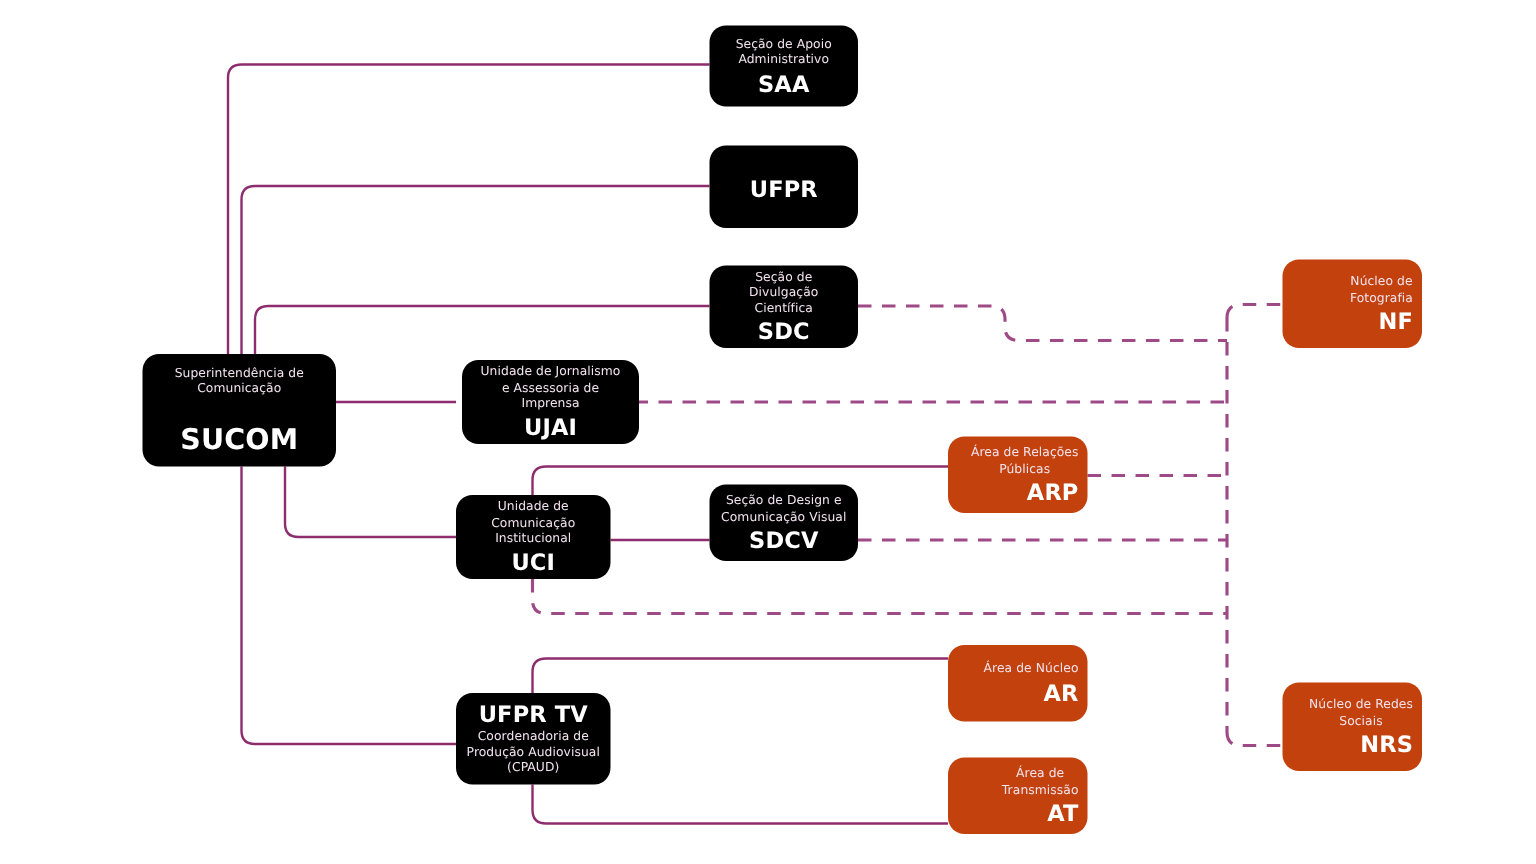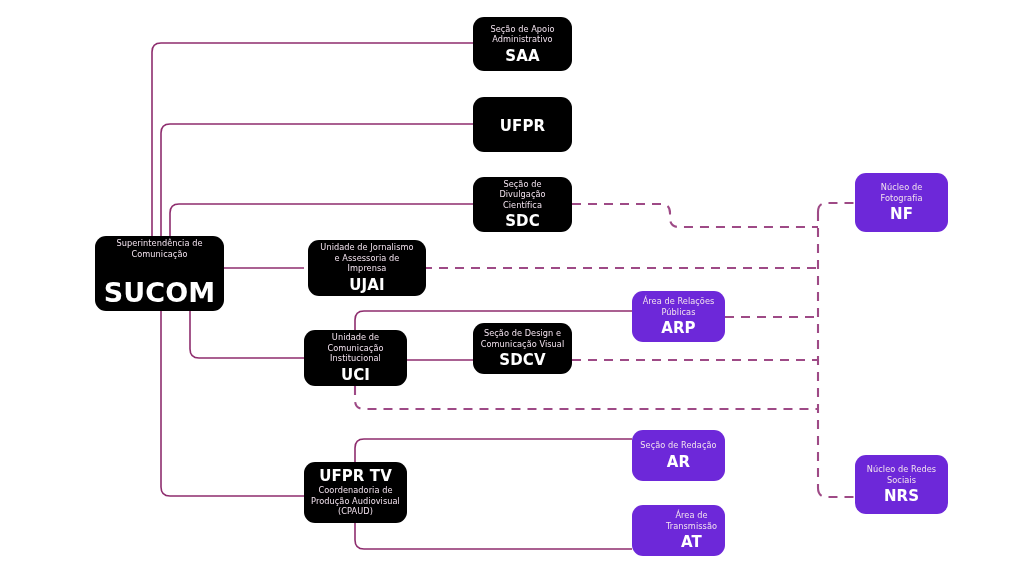--- a/index.html
+++ b/index.html
@@ -32,38 +32,38 @@
     display: flex;
     flex-direction: column;
     align-items: center;
     justify-content: center;
     text-align: center;
     color: #ffffff;
     padding: 4px 6px;
     z-index: 3;
   }
   .node.dark  { background: #000000; }
-  .node.light { background: #6d28d9; }
+  .node.light { background: #c2410c; align-items: flex-end; }
 
   .node .desc {
     font-size: 8.2px;
     line-height: 1.28;
     font-weight: 400;
     letter-spacing: .06px;
     color: #f2e2ee;
     white-space: pre-line;
   }
   .node .acr {
     font-size: 15px;
     font-weight: 700;
     line-height: 1.12;
     letter-spacing: .1px;
     color: #ffffff;
   }
-  .node.sz-lg .acr { font-size: 27px; }
+  .node.sz-lg .acr { font-size: 19px; }
   .node.acr-first .acr { margin-bottom: 0; }
   .node.acr-first .desc { margin-top: 0; }
   .node.desc-first .acr { margin-top: 3px; }
 </style>
 </head>
 <body>
 
 <div id="org-root">
 
   <svg id="wires" viewBox="0 0 1024 576" width="1024" height="576" xmlns="http://www.w3.org/2000/svg">
@@ -152,21 +152,21 @@
         <div class="desc">Coordenadoria de
 Produção Audiovisual
 (CPAUD)</div>
       </div>
       <div class="node light desc-first sz-md" style="left: 632px; top: 291px; width: 93px; height: 51px;">
         <div class="desc">Área de Relações
 Públicas</div>
         <div class="acr">ARP</div>
       </div>
       <div class="node light desc-first sz-md" style="left: 632px; top: 430px; width: 93px; height: 51px;">
-        <div class="desc">Seção de Redação</div>
+        <div class="desc">Área de Núcleo</div>
         <div class="acr">AR</div>
       </div>
       <div class="node light desc-first sz-md" style="left: 632px; top: 505px; width: 93px; height: 51px; padding-left: 32px;">
         <div class="desc">Área de
 Transmissão</div>
         <div class="acr">AT</div>
       </div>
       <div class="node light desc-first sz-md" style="left: 855px; top: 173px; width: 93px; height: 59px;">
         <div class="desc">Núcleo de
 Fotografia</div>

